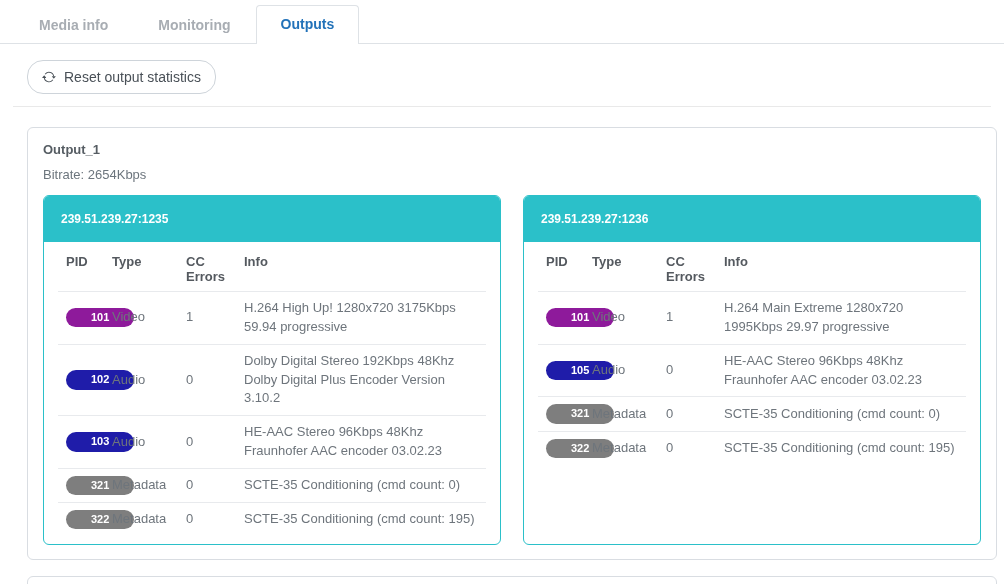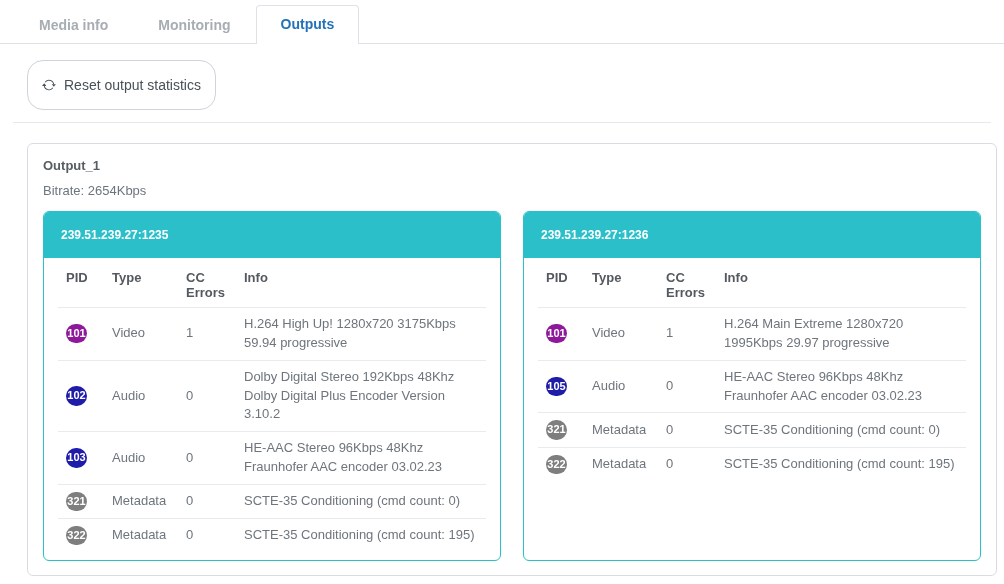--- a/index.html
+++ b/index.html
@@ -33,21 +33,21 @@
     background: #fff;
     border-color: #dee2e6;
     color: var(--tab-active, #2272b9);
     padding-bottom: 12px;
   }
 
   
   .toolbar { margin: 16px 0 0 27px; }
   .btn-reset {
     display: inline-flex; align-items: center; gap: 8px;
-    padding: 16px 14px;
+    padding: 8px 14px;
     background: #fff;
     border: 1px solid #ced4da; border-radius: 16px;
     font-family: "Liberation Sans", sans-serif;
     font-size: 14px; color: #495057;
     cursor: pointer;
   }
   .btn-reset svg { display: block; }
 
   .divider {
     border: none; border-top: 1px solid #e9e9e9;
@@ -96,21 +96,21 @@
     padding: 7px 8px;
     border-bottom: 1px solid #e8eaed;
     vertical-align: middle;
     line-height: 1.45;
   }
   tbody tr:last-child td { border-bottom: none; }
 
   .pid-badge {
     display: inline-block;
     min-width: 21px; text-align: center;
-    padding: 3px 1px;
+    padding: 3px 25px;
     border-radius: 11px;
     color: #fff; font-size: 11px; font-weight: bold;
     line-height: 1.2;
   }
 </style>
 </head>
 <body>
 
 <nav class="tabbar">
   <div class="tab">Media info</div>

